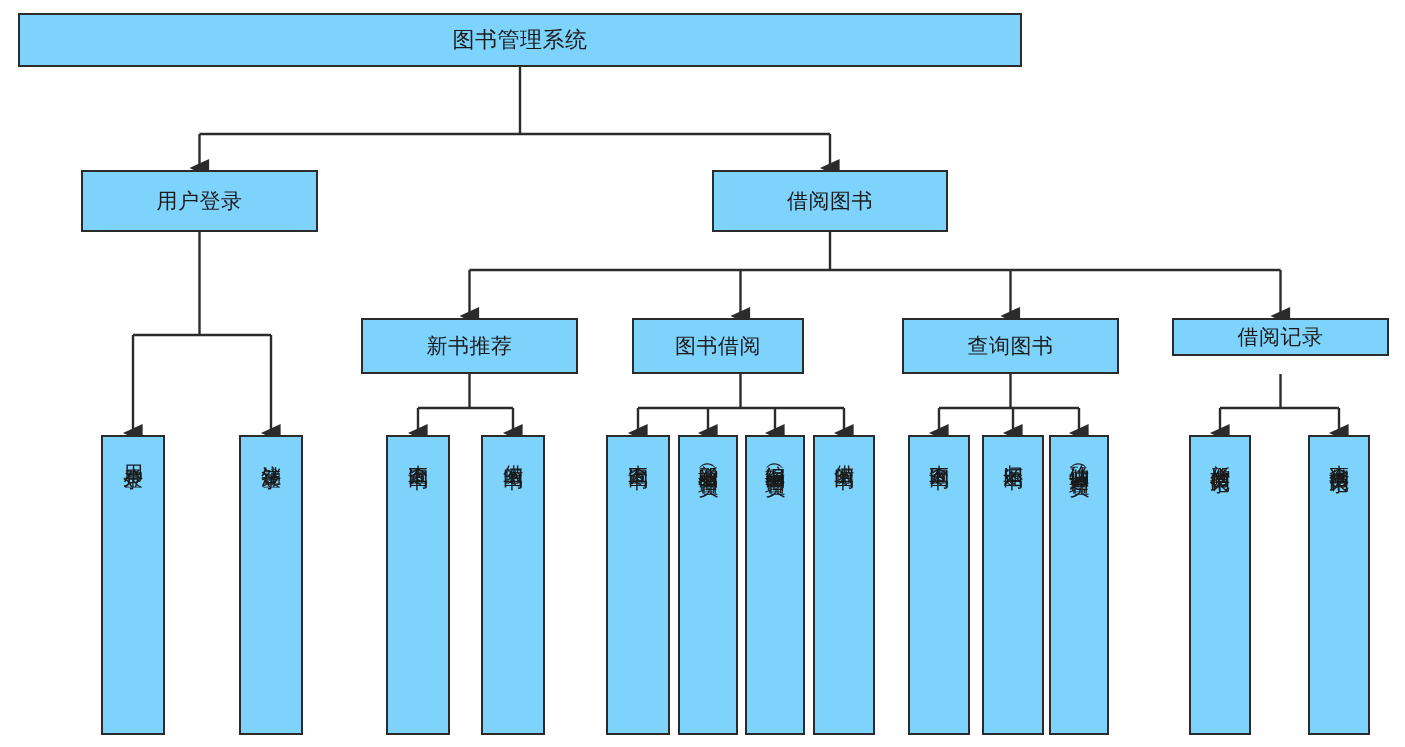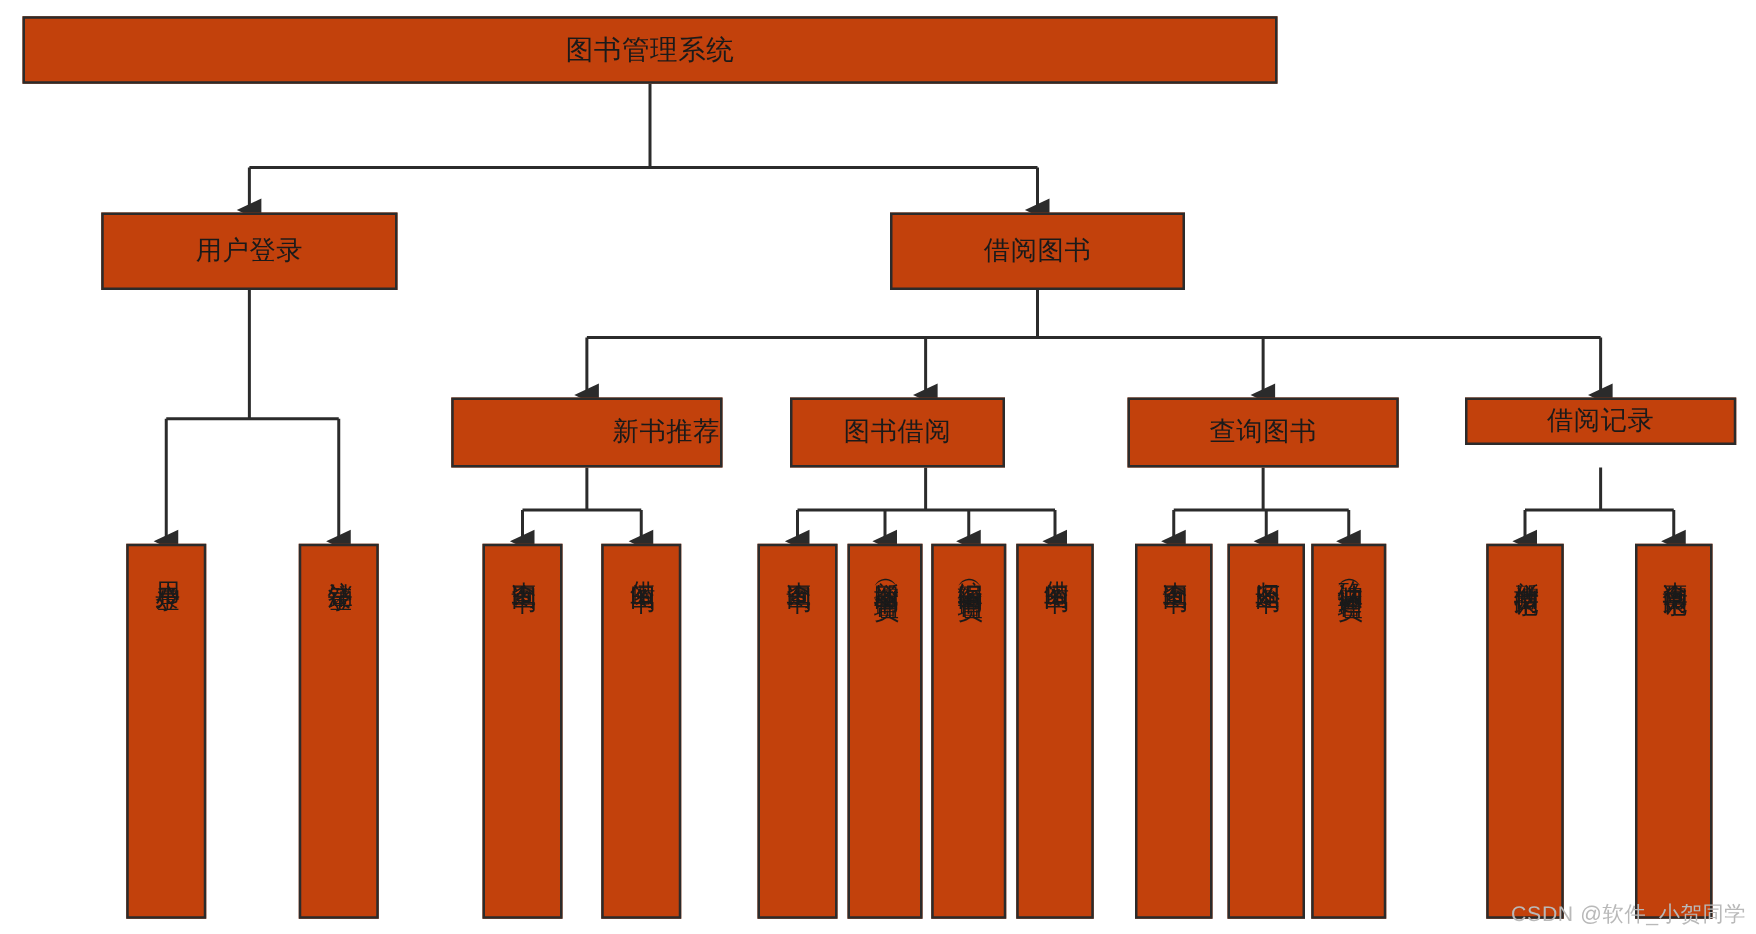--- a/index.html
+++ b/index.html
@@ -23,21 +23,21 @@
     left: 0;
     top: 0;
     width: 1405px;
     height: 747px;
     pointer-events: none;
   }
   .node {
     position: absolute;
     box-sizing: border-box;
     border: 2px solid #2b2b2b;
-    background: #c2410c;
+    background: #7dd3fc;
     display: flex;
     align-items: center;
     justify-content: center;
     color: #1a1a1a;
   }
   .node .lbl {
     display: block;
     text-align: center;
     line-height: 1.05;
     white-space: nowrap;
@@ -124,21 +124,21 @@
   <div id="nodes-layer">
       <div class="node horiz root" id="node-root" style="left: 18px; top: 13px; width: 1004px; height: 54px;">
         <span class="lbl">图书管理系统</span>
       </div>
       <div class="node horiz" id="node-login" style="left: 81px; top: 170px; width: 237px; height: 62px;">
         <span class="lbl">用户登录</span>
       </div>
       <div class="node horiz" id="node-bookmgmt" style="left: 712px; top: 170px; width: 236px; height: 62px;">
         <span class="lbl">借阅图书</span>
       </div>
-      <div class="node horiz" id="node-newrec" style="left: 361px; top: 318px; width: 217px; height: 56px; justify-content: flex-end;">
+      <div class="node horiz" id="node-newrec" style="left: 361px; top: 318px; width: 217px; height: 56px;">
         <span class="lbl">新书推荐</span>
       </div>
       <div class="node horiz" id="node-borrow" style="left: 632px; top: 318px; width: 172px; height: 56px;">
         <span class="lbl">图书借阅</span>
       </div>
       <div class="node horiz" id="node-current" style="left: 902px; top: 318px; width: 217px; height: 56px;">
         <span class="lbl">查询图书</span>
       </div>
       <div class="node horiz" id="node-records" style="left: 1172px; top: 318px; width: 217px; height: 38px;">
         <span class="lbl">借阅记录</span>
@@ -177,14 +177,13 @@
         <span class="lbl">确认归还（管理员）</span>
       </div>
       <div class="node vert" id="node-l-addrec" style="left: 1189px; top: 435px; width: 62px; height: 300px;">
         <span class="lbl">新增借阅记录</span>
       </div>
       <div class="node vert" id="node-l-qryrec" style="left: 1308px; top: 435px; width: 62px; height: 300px;">
         <span class="lbl">查询借阅记录</span>
       </div>
     </div>
 
-  <div class="watermark">CSDN @软件_小贺同学</div>
 </div>
 
 </body></html>

